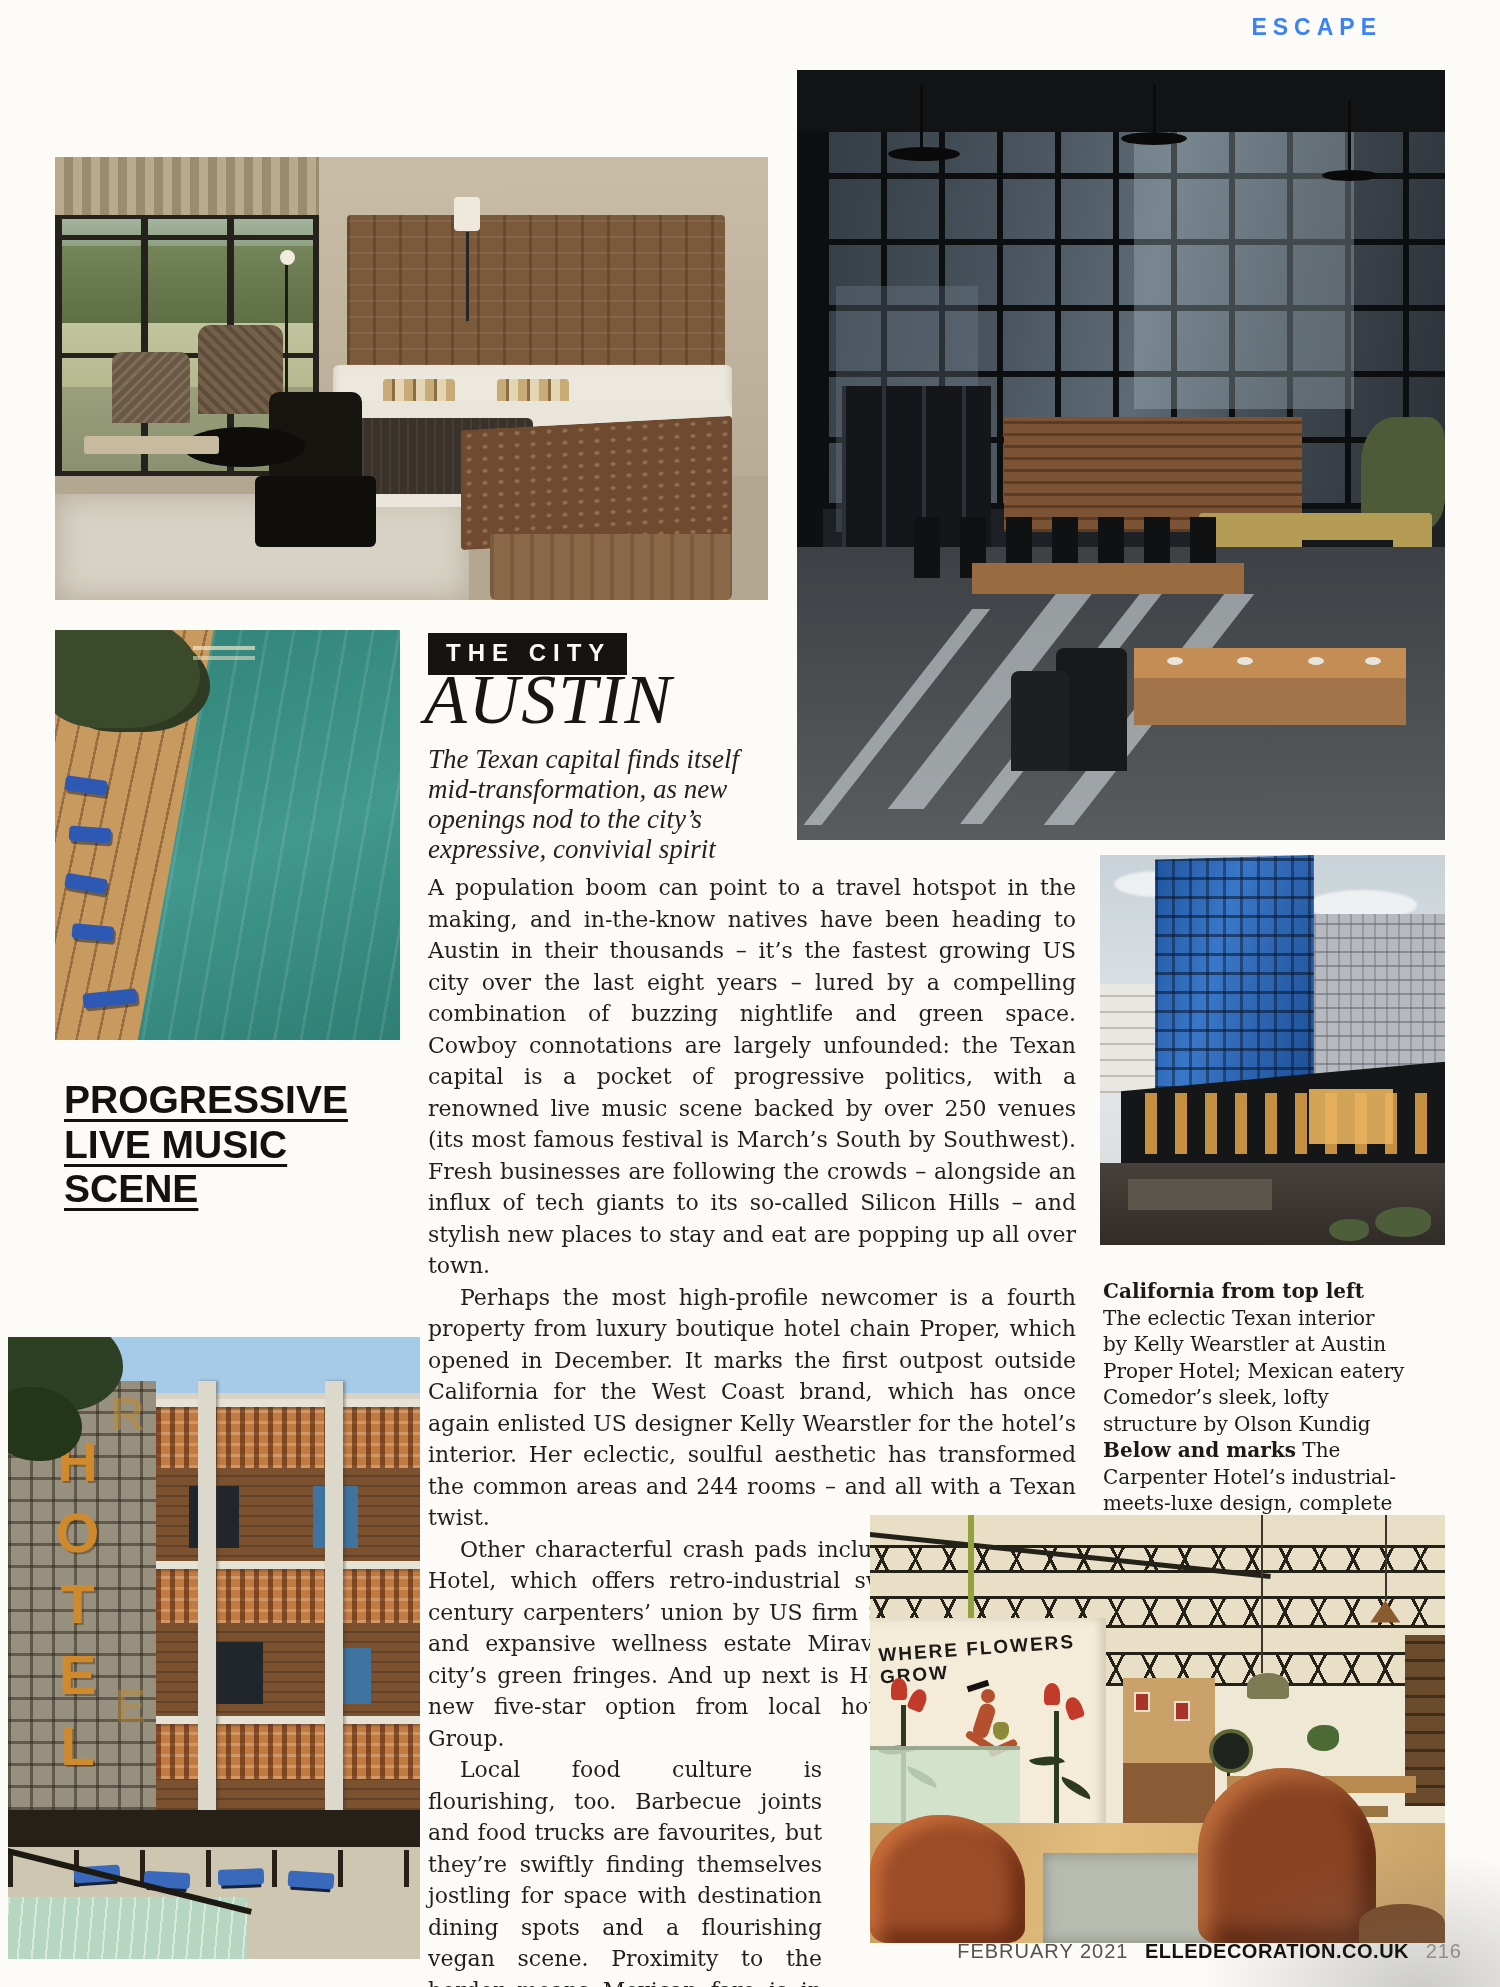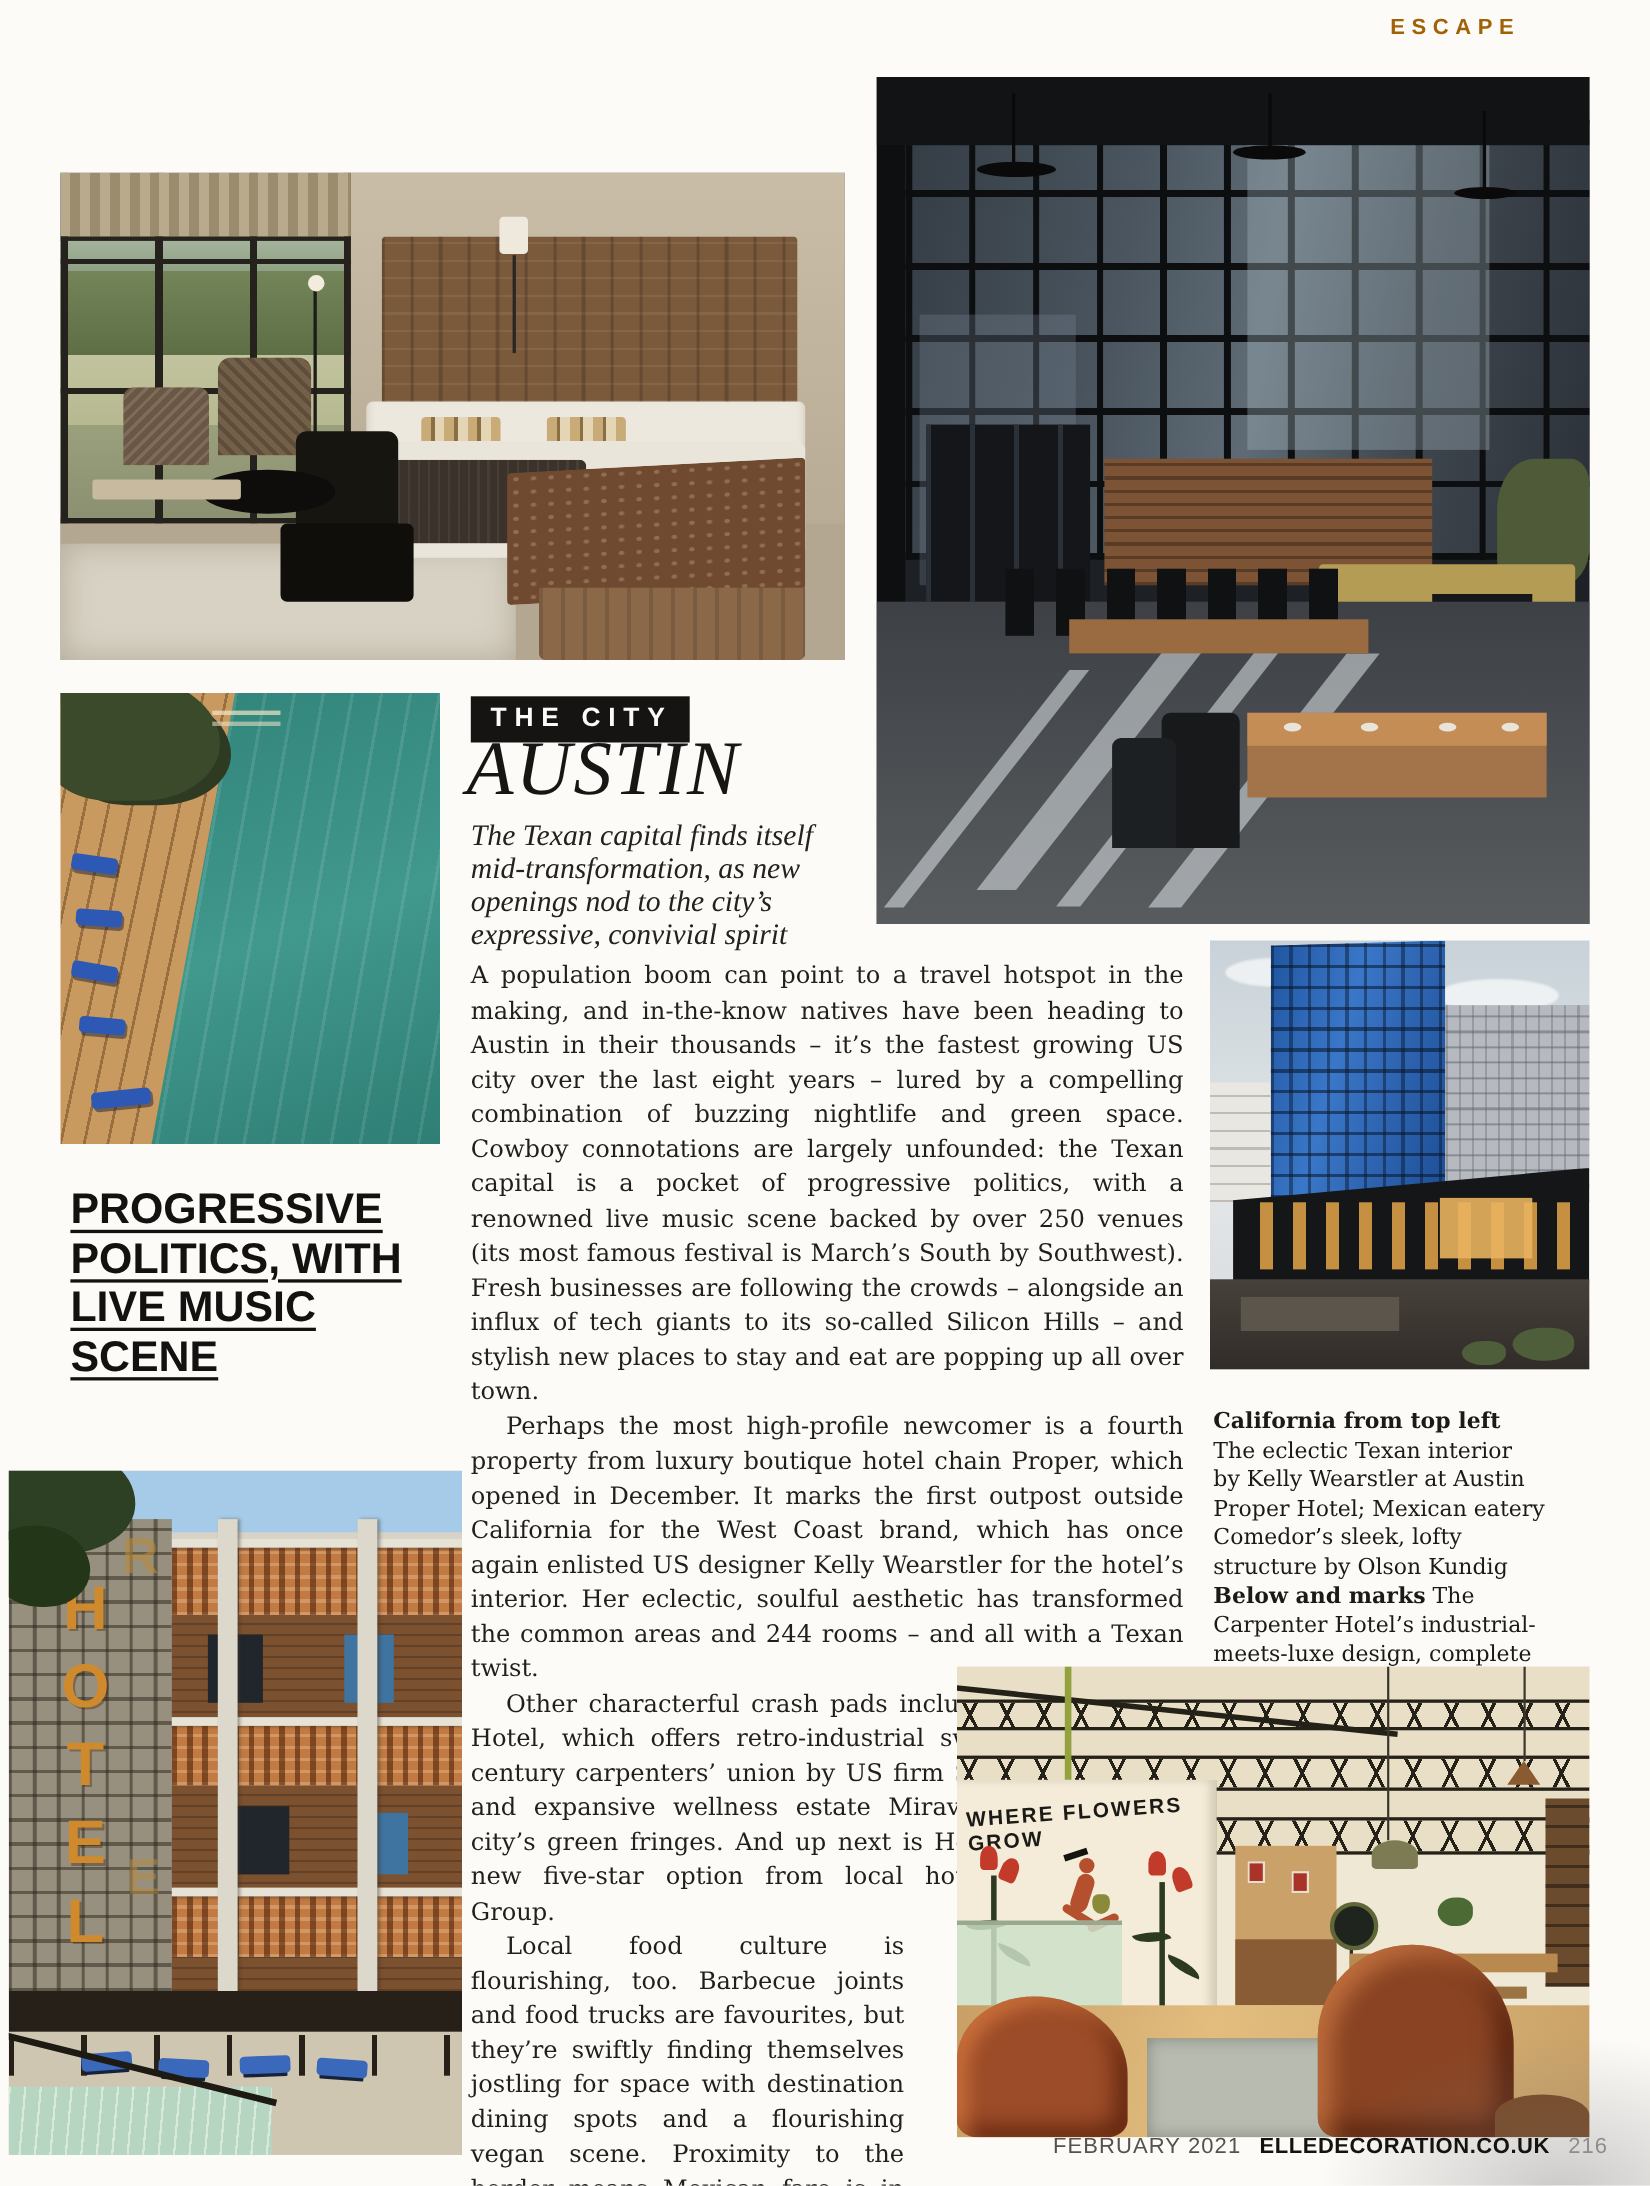--- a/index.html
+++ b/index.html
@@ -1,21 +1,21 @@
 <!DOCTYPE html>
 <html><head>
 <meta charset="utf-8">
 <style>
   html,body{margin:0;padding:0;}
   body{width:1500px;height:1987px;position:relative;background:#fcfbf8;overflow:hidden;
        font-family:"Liberation Sans",sans-serif;}
   .abs{position:absolute;}
 
   
-  .escape{top:14px;right:118px;font-size:20px;font-weight:bold;letter-spacing:6px;color:#a16207;}
+  .escape{top:14px;right:118px;font-size:23px;font-weight:bold;letter-spacing:6px;color:#3b82f6;}
   .kicker{left:428px;top:633px;background:#151412;color:#fbfaf7;font-size:24px;font-weight:bold;
           letter-spacing:7px;padding:6px 16px 8px 18px;}
   .title{left:424px;top:660px;font-family:"Liberation Serif",serif;font-style:italic;
          font-size:70px;color:#171614;letter-spacing:2px;}
   .standfirst{left:428px;top:744px;width:352px;font-family:"Liberation Serif",serif;font-style:italic;
          font-size:27px;line-height:30px;color:#24221f;}
   .body-text{left:428px;top:872px;width:648px;font-family:"DejaVu Serif",serif;font-size:22px;
          line-height:31.5px;color:#211f1c;text-align:justify;}
   .bodyp{margin:0;text-indent:32px;}
   .bodyp.first{text-indent:0;}
@@ -298,21 +298,20 @@
 <div class="abs body-text">
     <p class="bodyp first">A population boom can point to a travel hotspot in the making, and in-the-know natives have been heading to Austin in their thousands – it’s the fastest growing US city over the last eight years – lured by a compelling combination of buzzing nightlife and green space. Cowboy connotations are largely unfounded: the Texan capital is a pocket of progressive politics, with a renowned live music scene backed by over 250 venues (its most famous festival is March’s South by Southwest). Fresh businesses are following the crowds – alongside an influx of tech giants to its so-called Silicon Hills – and stylish new places to stay and eat are popping up all over town.</p>
     <p class="bodyp">Perhaps the most high-profile newcomer is a fourth property from luxury boutique hotel chain Proper, which opened in December. It marks the first outpost outside California for the West Coast brand, which has once again enlisted US designer Kelly Wearstler for the hotel’s interior. Her eclectic, soulful aesthetic has transformed the common areas and 244 rooms – and all with a Texan twist.</p>
     <p class="bodyp">Other characterful crash pads include The Carpenter Hotel, which offers retro-industrial swagger in a mid-century carpenters’ union by US firm Specht Architects, and expansive wellness estate Miraval Austin on the city’s green fringes. And up next is Hotel Magdalena, a new five-star option from local hotelier, Bunkhouse Group.</p>
     <span class="photo-spacer"></span>
     <p class="bodyp">Local food culture is flourishing, too. Barbecue joints and food trucks are favourites, but they’re swiftly finding themselves jostling for space with destination dining spots and a flourishing vegan scene. Proximity to the border means Mexican fare is in plentiful supply, and recent openings, such as Comedor – an architectural double-height dining room by Seattle practice Olson Kundig – are approaching the country’s cuisine with a sophistication as yet unmatched. Austin is a city in flux, but one whose old and new hangouts are equally persuasive. ➤</p>
   </div>
 
 <div class="abs pullquote">
     <span class="pq-line">PROGRESSIVE</span>
-    <span class="pq-line">POLITICS, WITH</span>
     <span class="pq-line">LIVE MUSIC SCENE</span>
   </div>
 
 <div class="photo ph-tower">
   <div class="pt-cloud" style="left:4%;top:4%;width:90px;height:26px;"></div>
   <div class="pt-cloud" style="left:60%;top:9%;width:110px;height:30px;"></div>
   <div class="pt-bldgR"></div>
   <div class="pt-bldgL"></div>
   <div class="pt-tower"></div>
   <div class="pt-pav">

